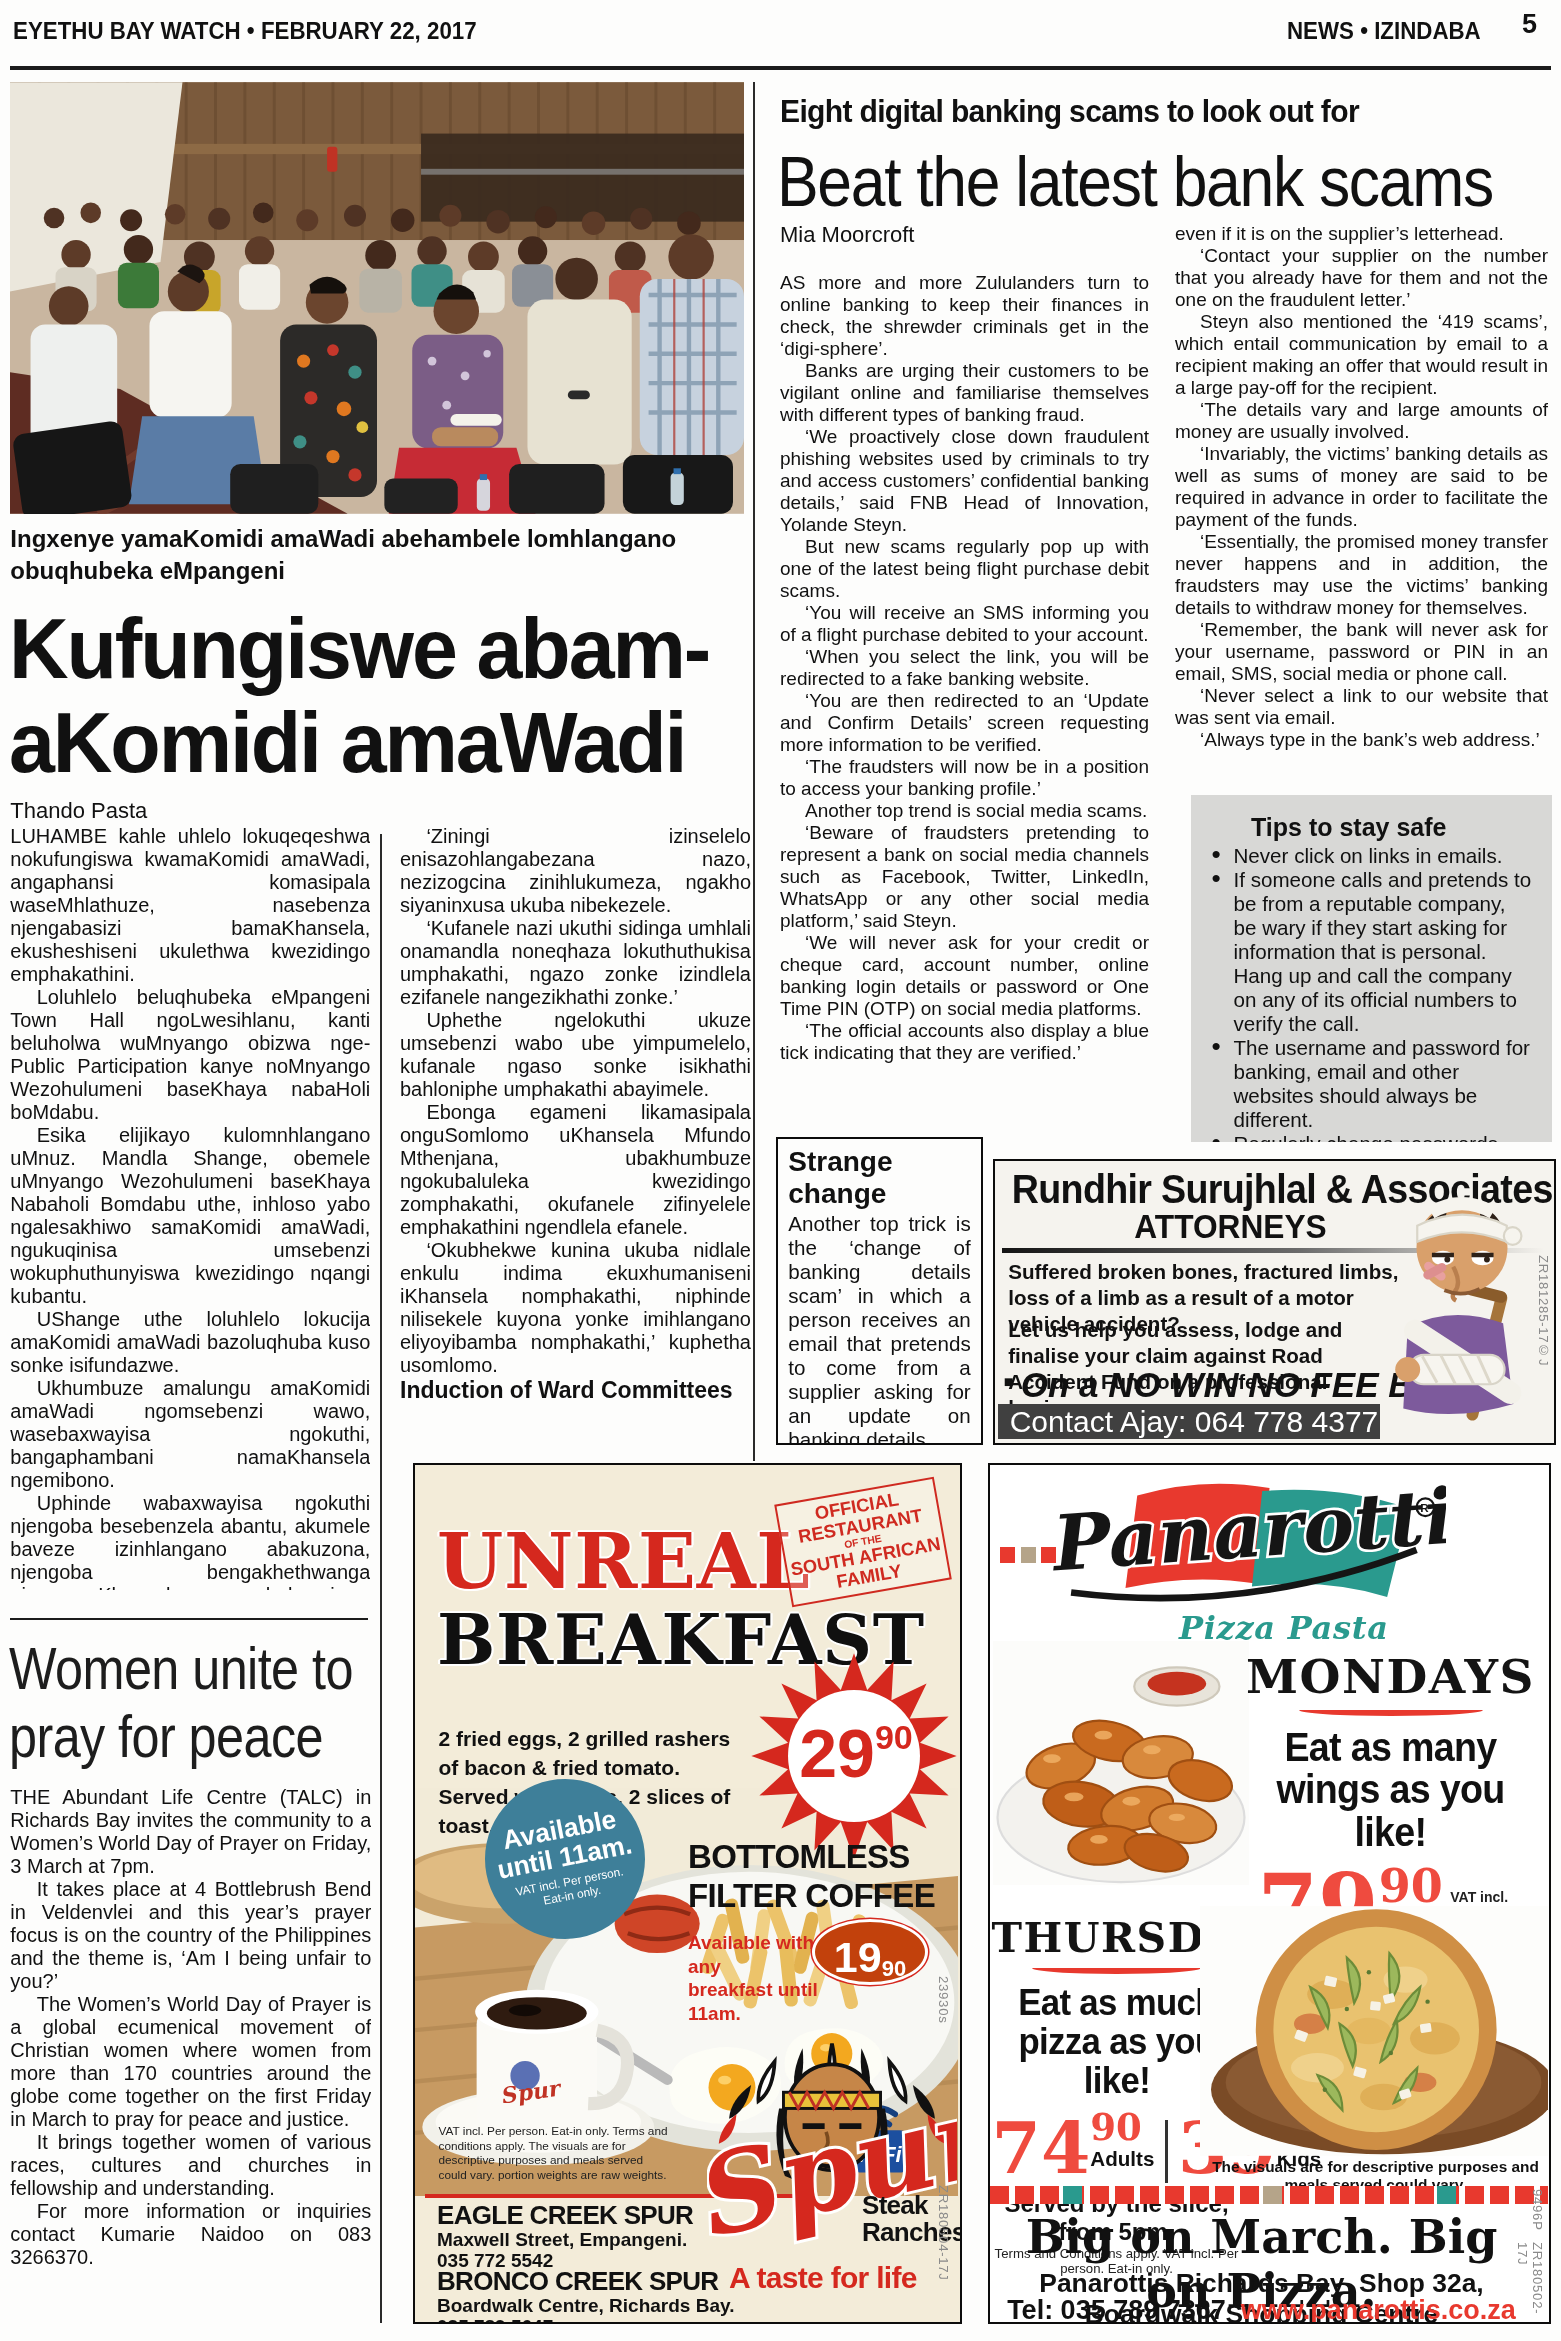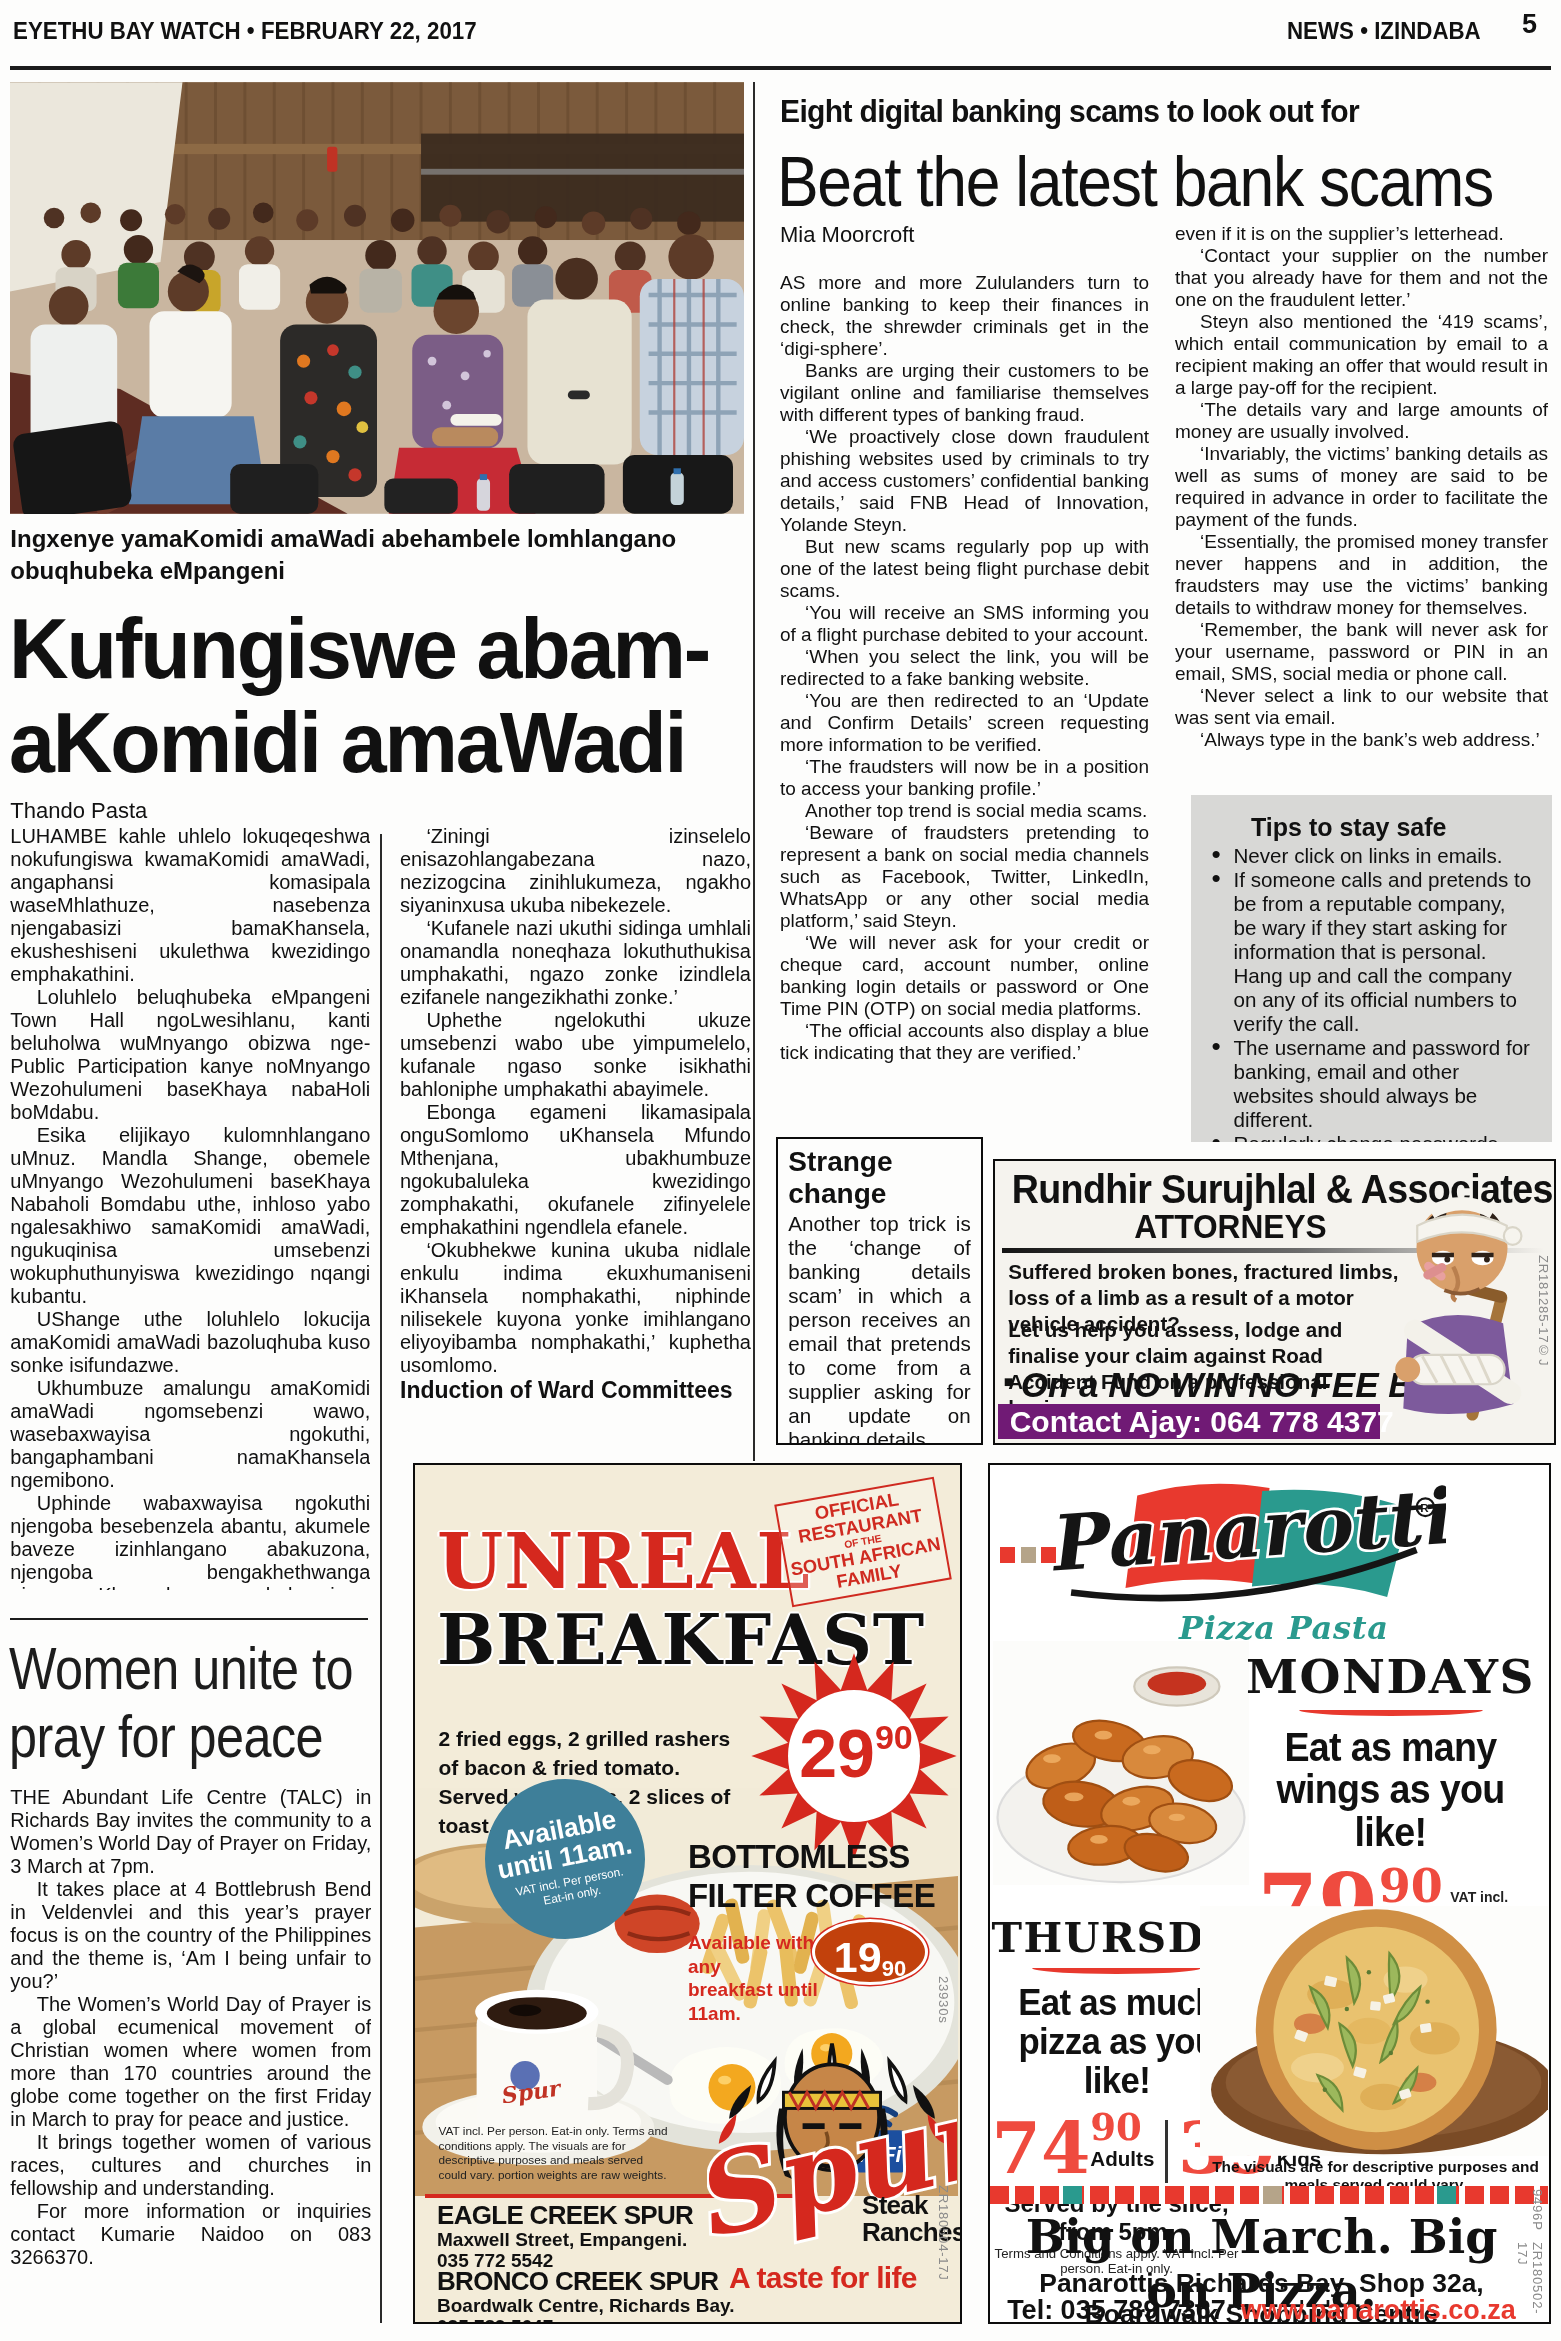--- a/index.html
+++ b/index.html
@@ -36,21 +36,21 @@
   .strange p{font-size:20.6px;line-height:24px;text-align:justify;text-indent:0}
   .strange p + p{text-indent:22px}
   
   .atty{border:2.9px solid #0c0c0c;background:#f5f3ee;overflow:hidden}
   .atty-title{width:100%;text-align:center;font-size:40px;font-weight:bold;letter-spacing:-0.7px;transform:scaleX(.94);transform-origin:center top;white-space:nowrap}
   .atty-sub{width:100%;text-align:center;font-size:33px;font-weight:bold;transform:scaleX(.96)}
   .atty-rule{height:5.1px;background:linear-gradient(90deg,#141414,#6b6b6b 55%,rgba(245,243,238,0))}
   .atty-q{font-size:20.6px;font-weight:bold;line-height:26px}
   .atty-slogan{font-size:35px;font-weight:bold;font-style:italic;white-space:nowrap}
   .atty-slogan::before{content:"■";font-size:16px;font-style:normal;vertical-align:10.3px;margin-right:7.3px}
-  .atty-bar{background:#701a75;color:#fff;font-size:30px;font-weight:bold;line-height:35px;padding-left:11.8px;white-space:nowrap}
+  .atty-bar{background:#404040;color:#fff;font-size:30px;font-weight:normal;line-height:35px;padding-left:11.8px;white-space:nowrap}
   .vcode{writing-mode:vertical-rl;font-size:13.2px;color:#8a8a8a;letter-spacing:0.7px}
   
   .spur{border:2.9px solid #0c0c0c;background:#f3ecd9;overflow:hidden}
   .slab{font-family:"DejaVu Serif","Liberation Serif",serif;font-weight:bold;letter-spacing:0.7px;
         text-shadow:-2.2px 0 #fff,2.2px 0 #fff,0 -2.2px #fff,0 2.2px #fff,-1.5px -1.5px #fff,1.5px 1.5px #fff}
   .spur-t1{font-size:76px;color:#d5281e;line-height:76px}
   .spur-t2{font-size:69px;color:#101010;line-height:73px}
   .stamp{border:2.9px solid #cf2a20;color:#cf2a20;text-align:center;font-weight:bold;transform:rotate(-10deg);padding:4.4px 2.9px;background:rgba(255,255,255,.25)}
   .stamp .s1{font-size:18.4px;line-height:20px}
   .stamp .s2{font-size:10.3px;line-height:11px}

